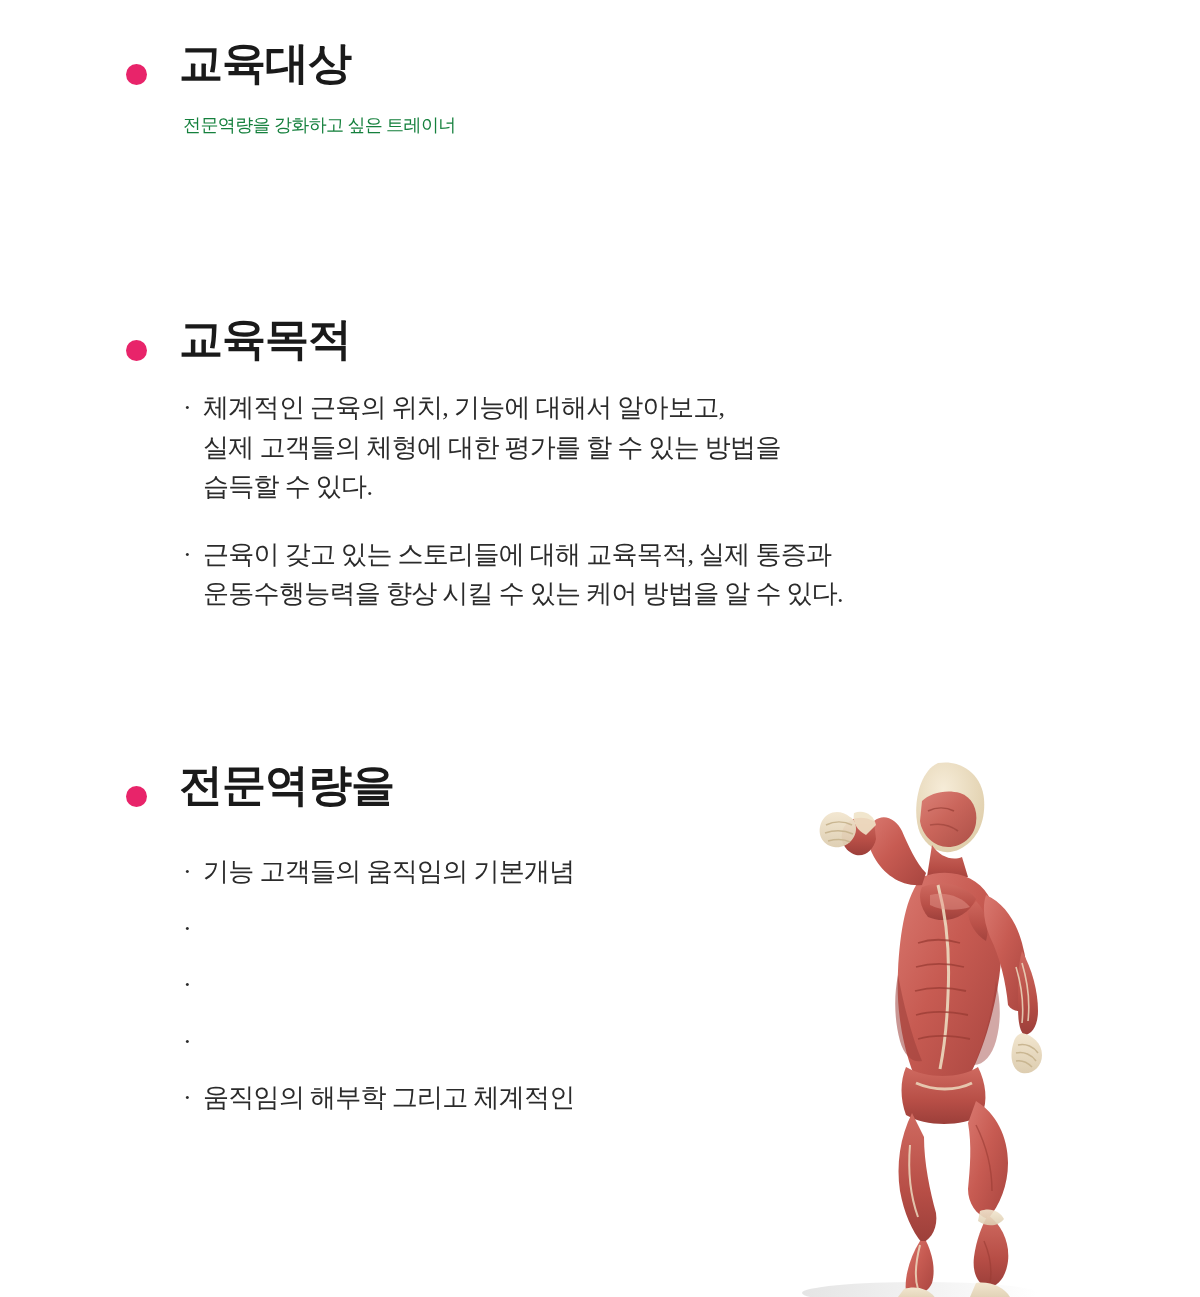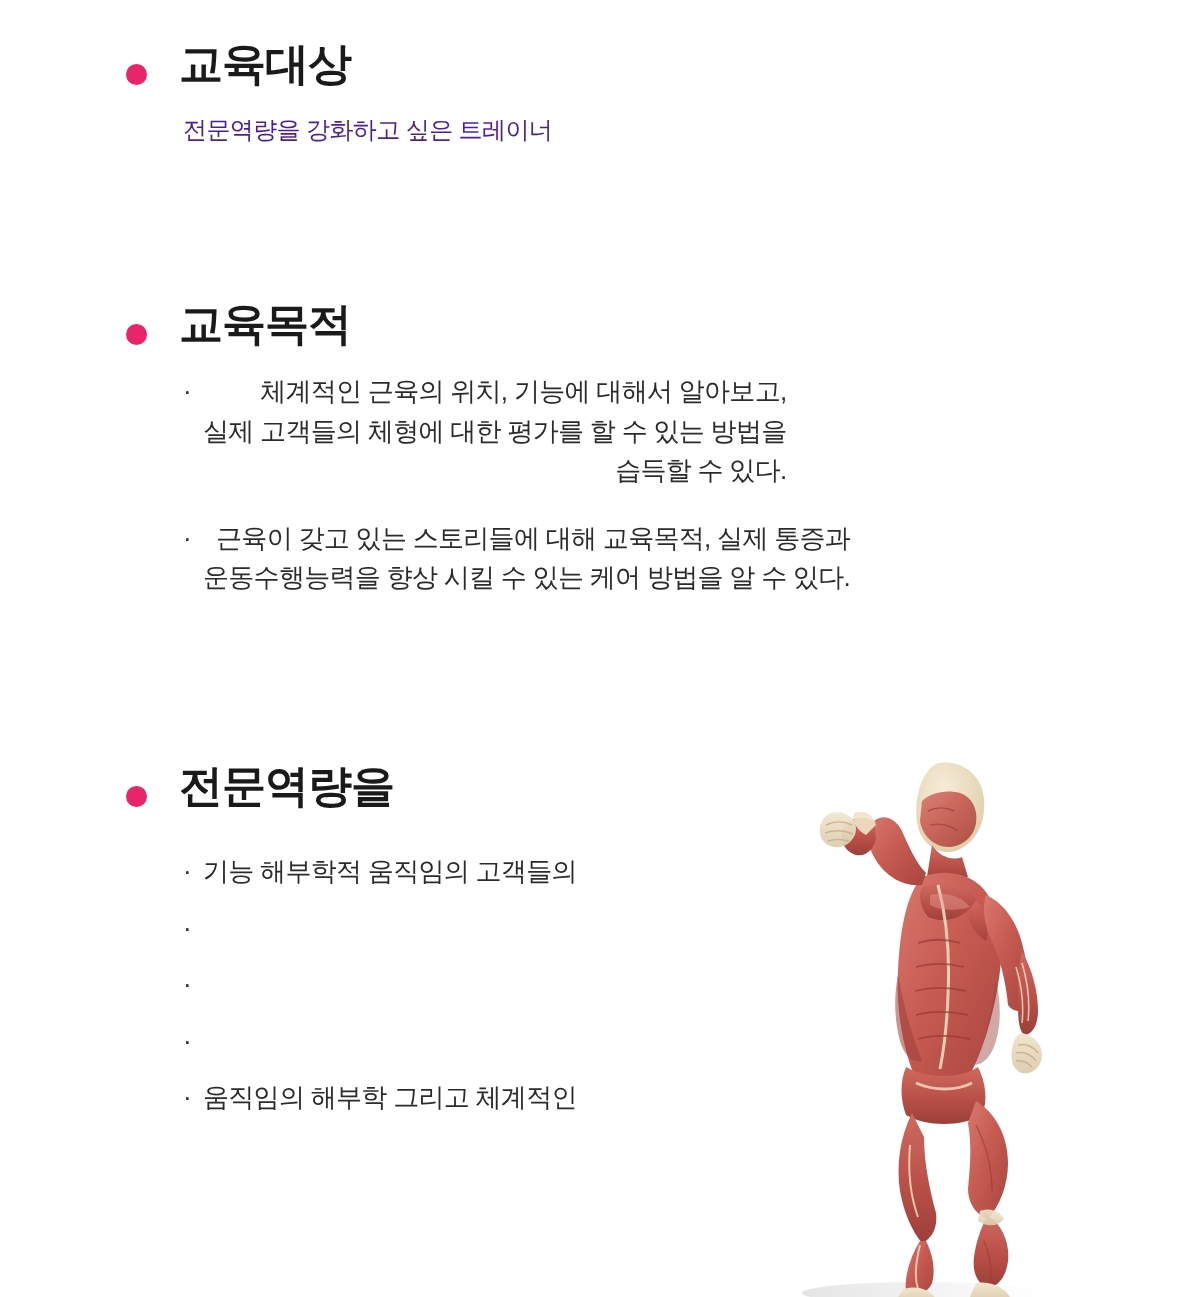--- a/index.html
+++ b/index.html
@@ -12,30 +12,31 @@
     height: 1297px;
     position: relative;
     font-family: "Liberation Sans", sans-serif;
     color: #231f20;
     overflow: hidden;
   }
   .page {
     position: relative;
     width: 1200px;
     height: 934px;
+    font-family: Liberation Serif, serif;
   }
 
   
   .section {
     position: absolute;
     left: 0;
     width: 1200px;
   }
   #section-target { top: 40px; }
-  #section-purpose { top: 300px; }
+  #section-purpose { top: 316px; }
   #section-content { top: 762px; }
 
   .section-head {
     display: flex;
     align-items: flex-start;
     padding-left: 126px;
   }
   .bullet-dot {
     width: 21px;
     height: 21px;
@@ -52,24 +53,24 @@
     margin-left: 32px;
     color: #1a1a1a;
   }
 
   .section-body {
     padding-left: 183px;
     margin-top: 24px;
   }
 
   .plain-line {
-    font-size: 24px;
+    font-size: 18px;
     line-height: 1.5;
     letter-spacing: -0.6px;
-    color: #4c1d95;
+    color: #15803d;
   }
 
   ul.dash-list {
     list-style: none;
     margin: 0;
     padding: 0;
   }
   ul.dash-list > li {
     display: flex;
     align-items: flex-start;
@@ -82,21 +83,20 @@
   ul.dash-list > li:last-child { margin-bottom: 0; }
   ul.dash-list > li .mid-dot {
     flex: 0 0 auto;
     width: 20px;
     color: #2b2b2b;
     font-size: 26px;
     line-height: 1.52;
   }
   ul.dash-list > li .li-text {
     white-space: pre-line;
-    text-align: right;
   }
 
   #section-purpose ul.dash-list > li { margin-bottom: 28px; }
 
   #section-content .section-body { margin-top: 42px; }
   #section-content ul.dash-list > li {
     margin-bottom: 17px;
     font-size: 26px;
   }
 
@@ -149,21 +149,21 @@
 
   <div class="section" id="section-content">
     <div class="section-head">
       <span class="bullet-dot"></span>
       <div class="section-title">전문역량을</div>
     </div>
     <div class="section-body">
       <ul class="dash-list">
         <li>
           <span class="mid-dot">·</span>
-          <span class="li-text">기능 해부학적 움직임의 고객들의</span>
+          <span class="li-text">기능 고객들의 움직임의 기본개념</span>
         </li>
         <li>
           <span class="mid-dot">·</span>
         </li>
         <li>
           <span class="mid-dot">·</span>
         </li>
         <li>
           <span class="mid-dot">·</span>
         </li>

